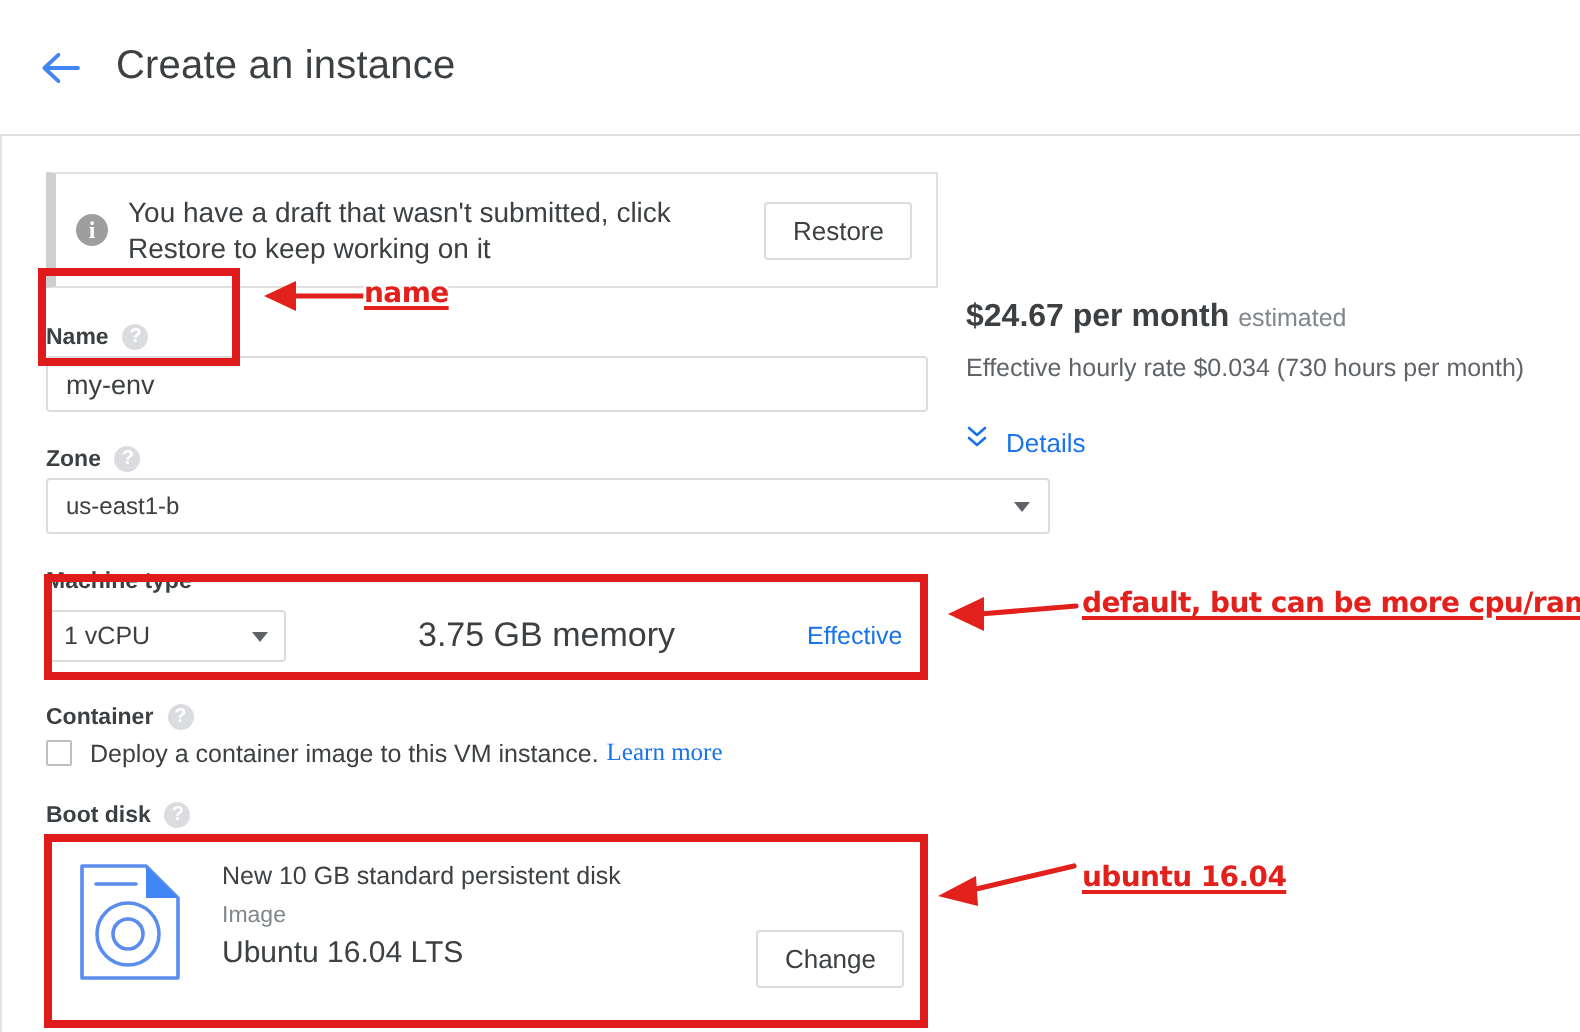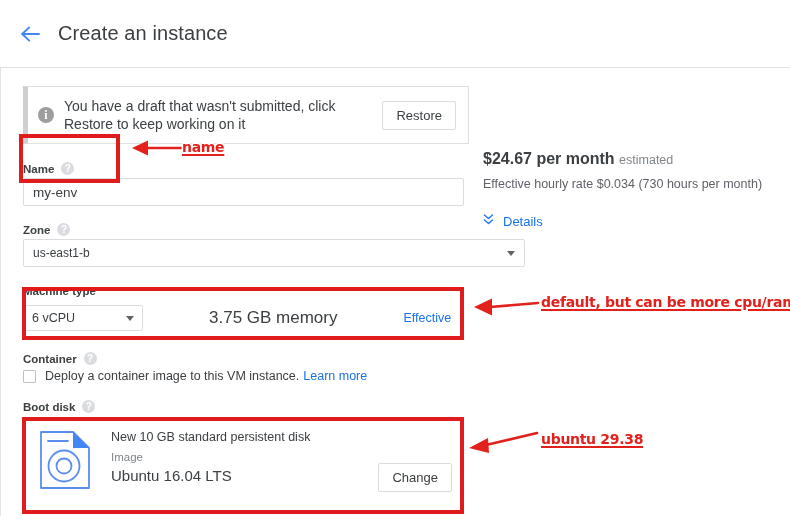--- a/index.html
+++ b/index.html
@@ -361,37 +361,37 @@
       <div class="select-box">
         <span>us-east1-b</span>
         <span class="caret"></span>
       </div>
     </div>
 
     <div style="margin-top:18px;">
       <div class="section-title">Machine type</div>
       <div class="machine-row">
         <div class="mini-select">
-          <span>6 vCPU</span>
+          <span>1 vCPU</span>
           <span class="caret"></span>
         </div>
         <div class="mem-text">3.75 GB memory</div>
         <a class="link customize-link">Effective</a>
       </div>
     </div>
 
     <div style="margin-top:13px;">
       <div class="field-label">
         <span>Container</span>
         <span class="help-icon">?</span>
       </div>
       <div class="check-row">
         <span class="checkbox"></span>
         <span class="check-label">Deploy a container image to this VM instance.</span>
-        <a class="link" style="margin-left:4px;">Learn more</a>
+        <a class="link" style="margin-left:4px;font-family:Liberation Serif, serif;">Learn more</a>
       </div>
     </div>
 
     <div style="margin-top:17px;">
       <div class="field-label">
         <span>Boot disk</span>
         <span class="help-icon">?</span>
       </div>
       <div class="bootdisk-card">
         <div class="disk-icon">
@@ -456,13 +456,13 @@
 <div class="anno-text" style="left:541px; top:294px;">default, but can be more cpu/ram</div>
 
 <div class="anno-box" style="left:22px; top:417px; width:442px; height:97px;"></div>
 
 <div class="anno-arrow" style="left:467px; top:428px;">
   <svg width="72" height="26" viewBox="0 0 72 26">
     <path d="M2 20 L21 10 L22 25 Z" fill="#e2211c"></path>
     <line x1="19" y1="17" x2="70" y2="5" stroke="#e2211c" stroke-width="2.6" stroke-linecap="round"></line>
   </svg>
 </div>
-<div class="anno-text" style="left:541px; top:431px;">ubuntu 29.38</div>
+<div class="anno-text" style="left:541px; top:431px;">ubuntu 16.04</div>
 
 </body></html>

